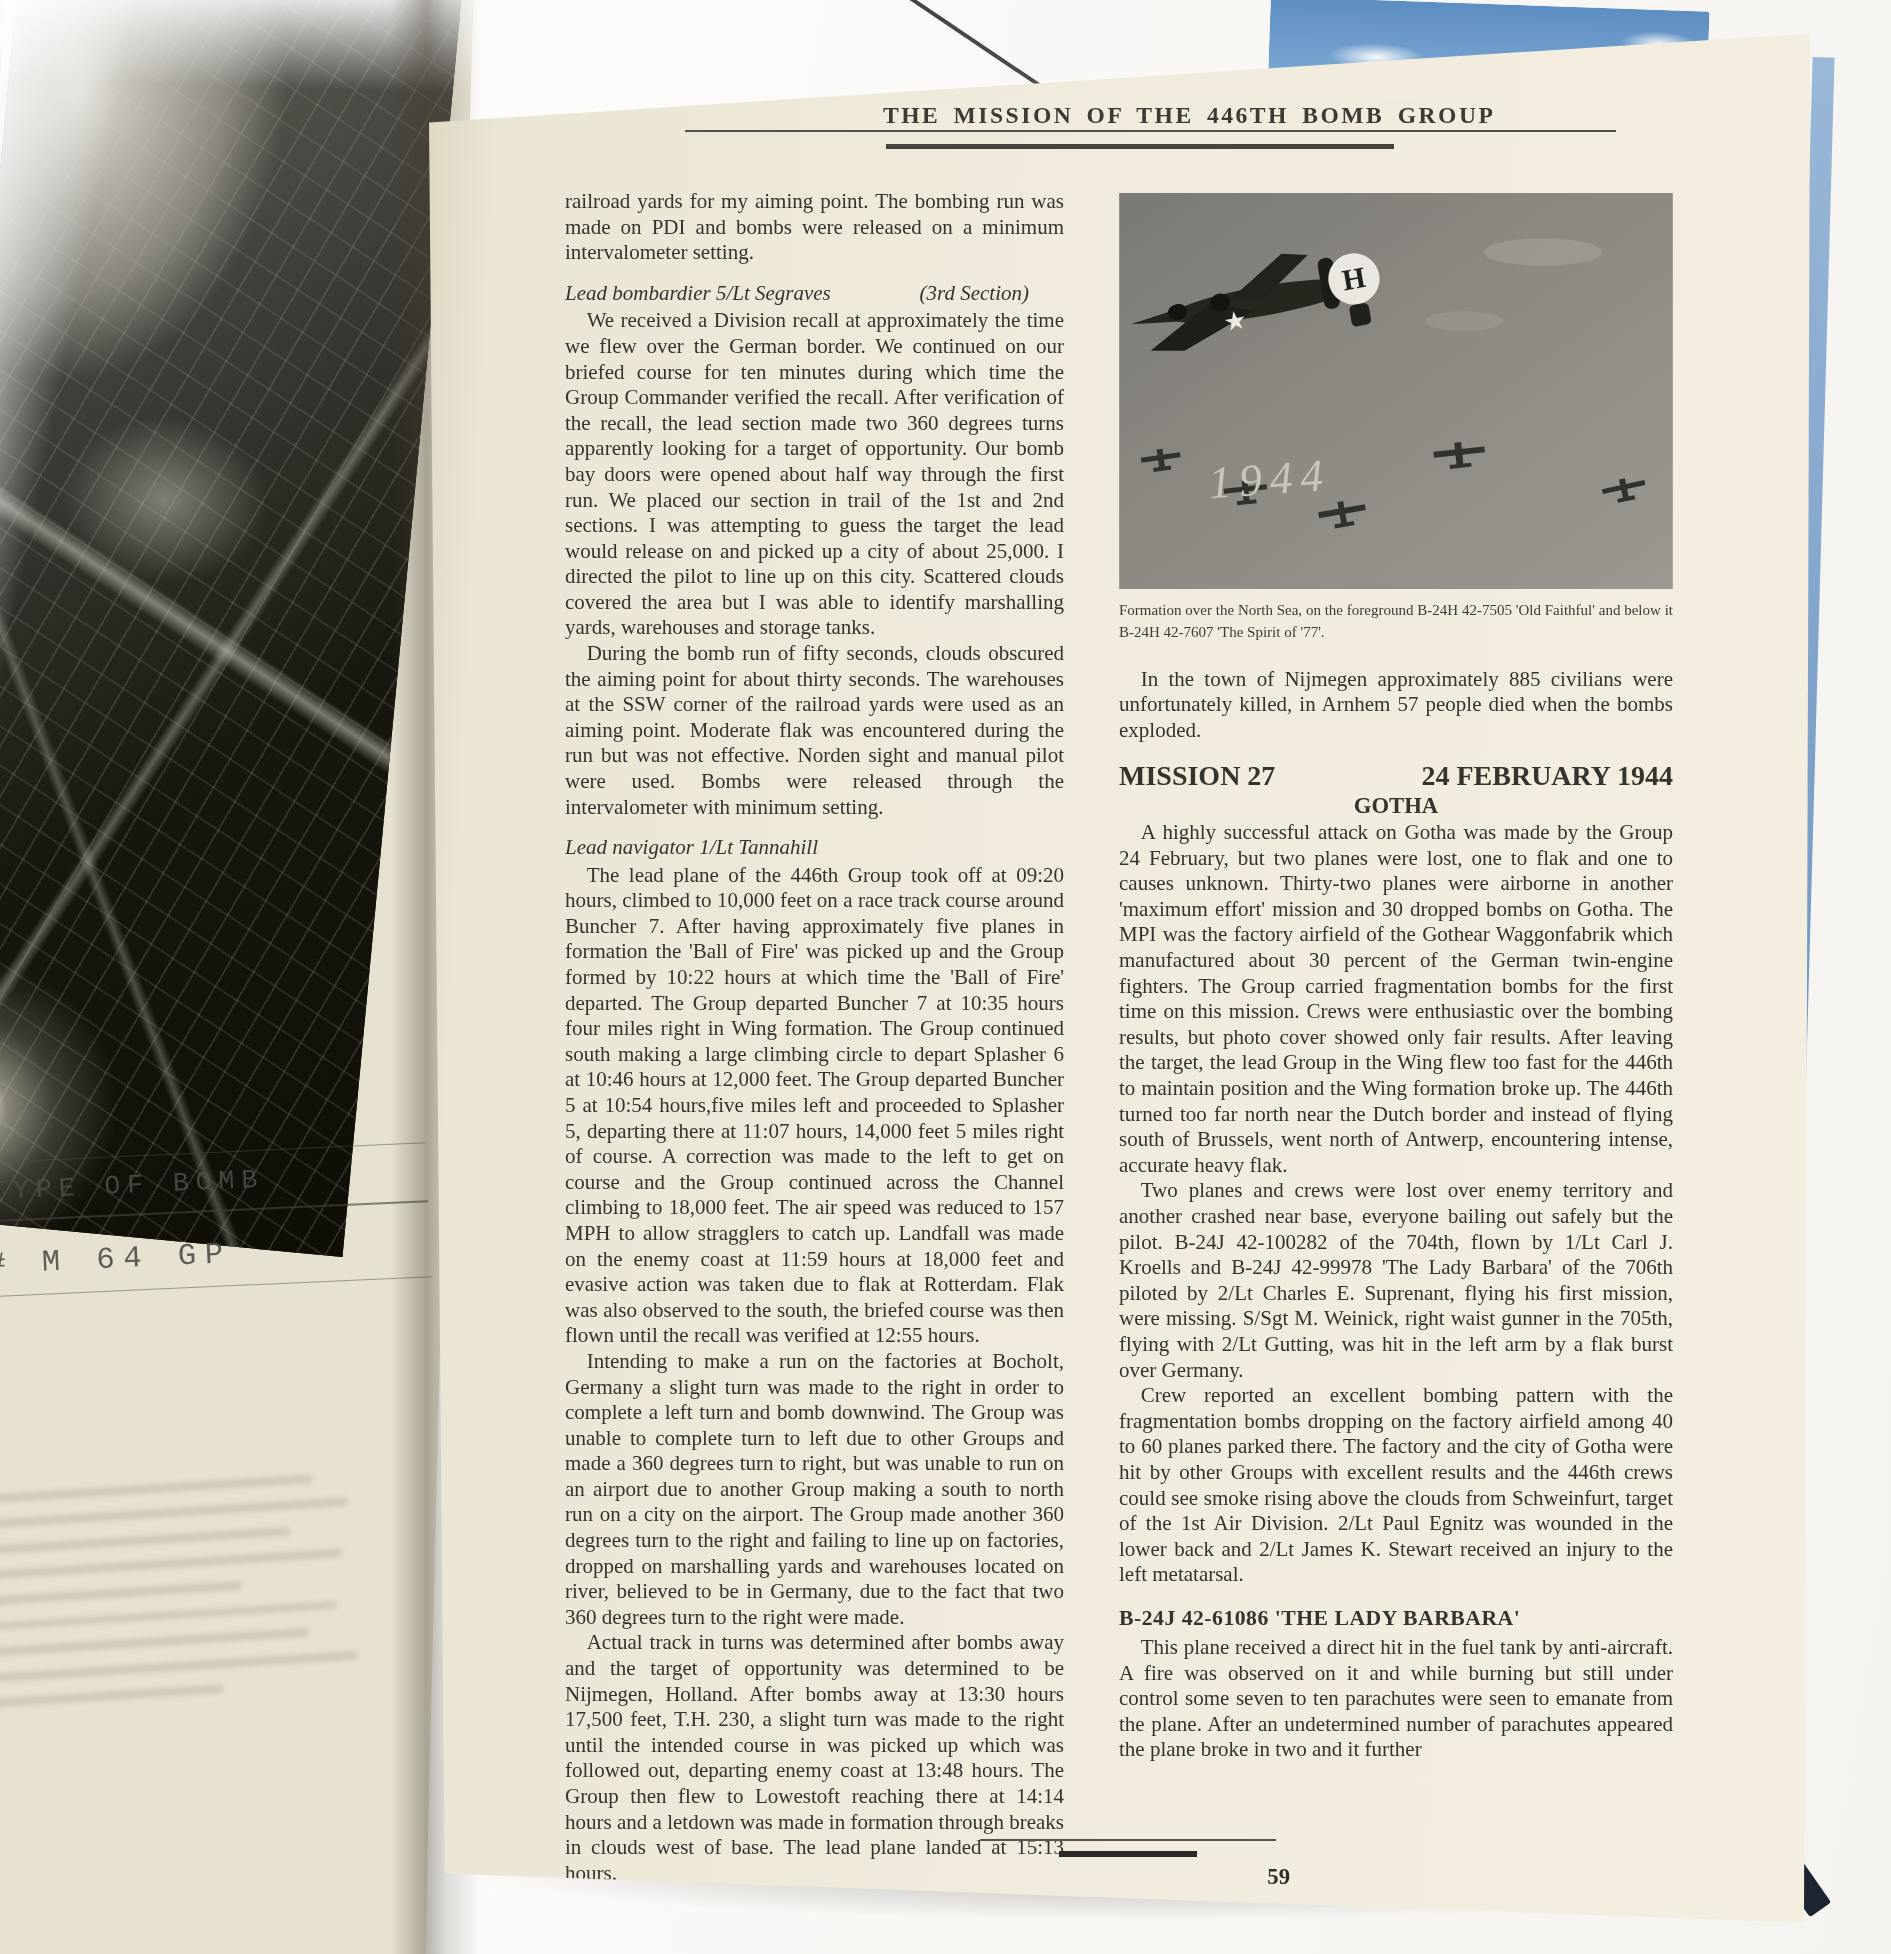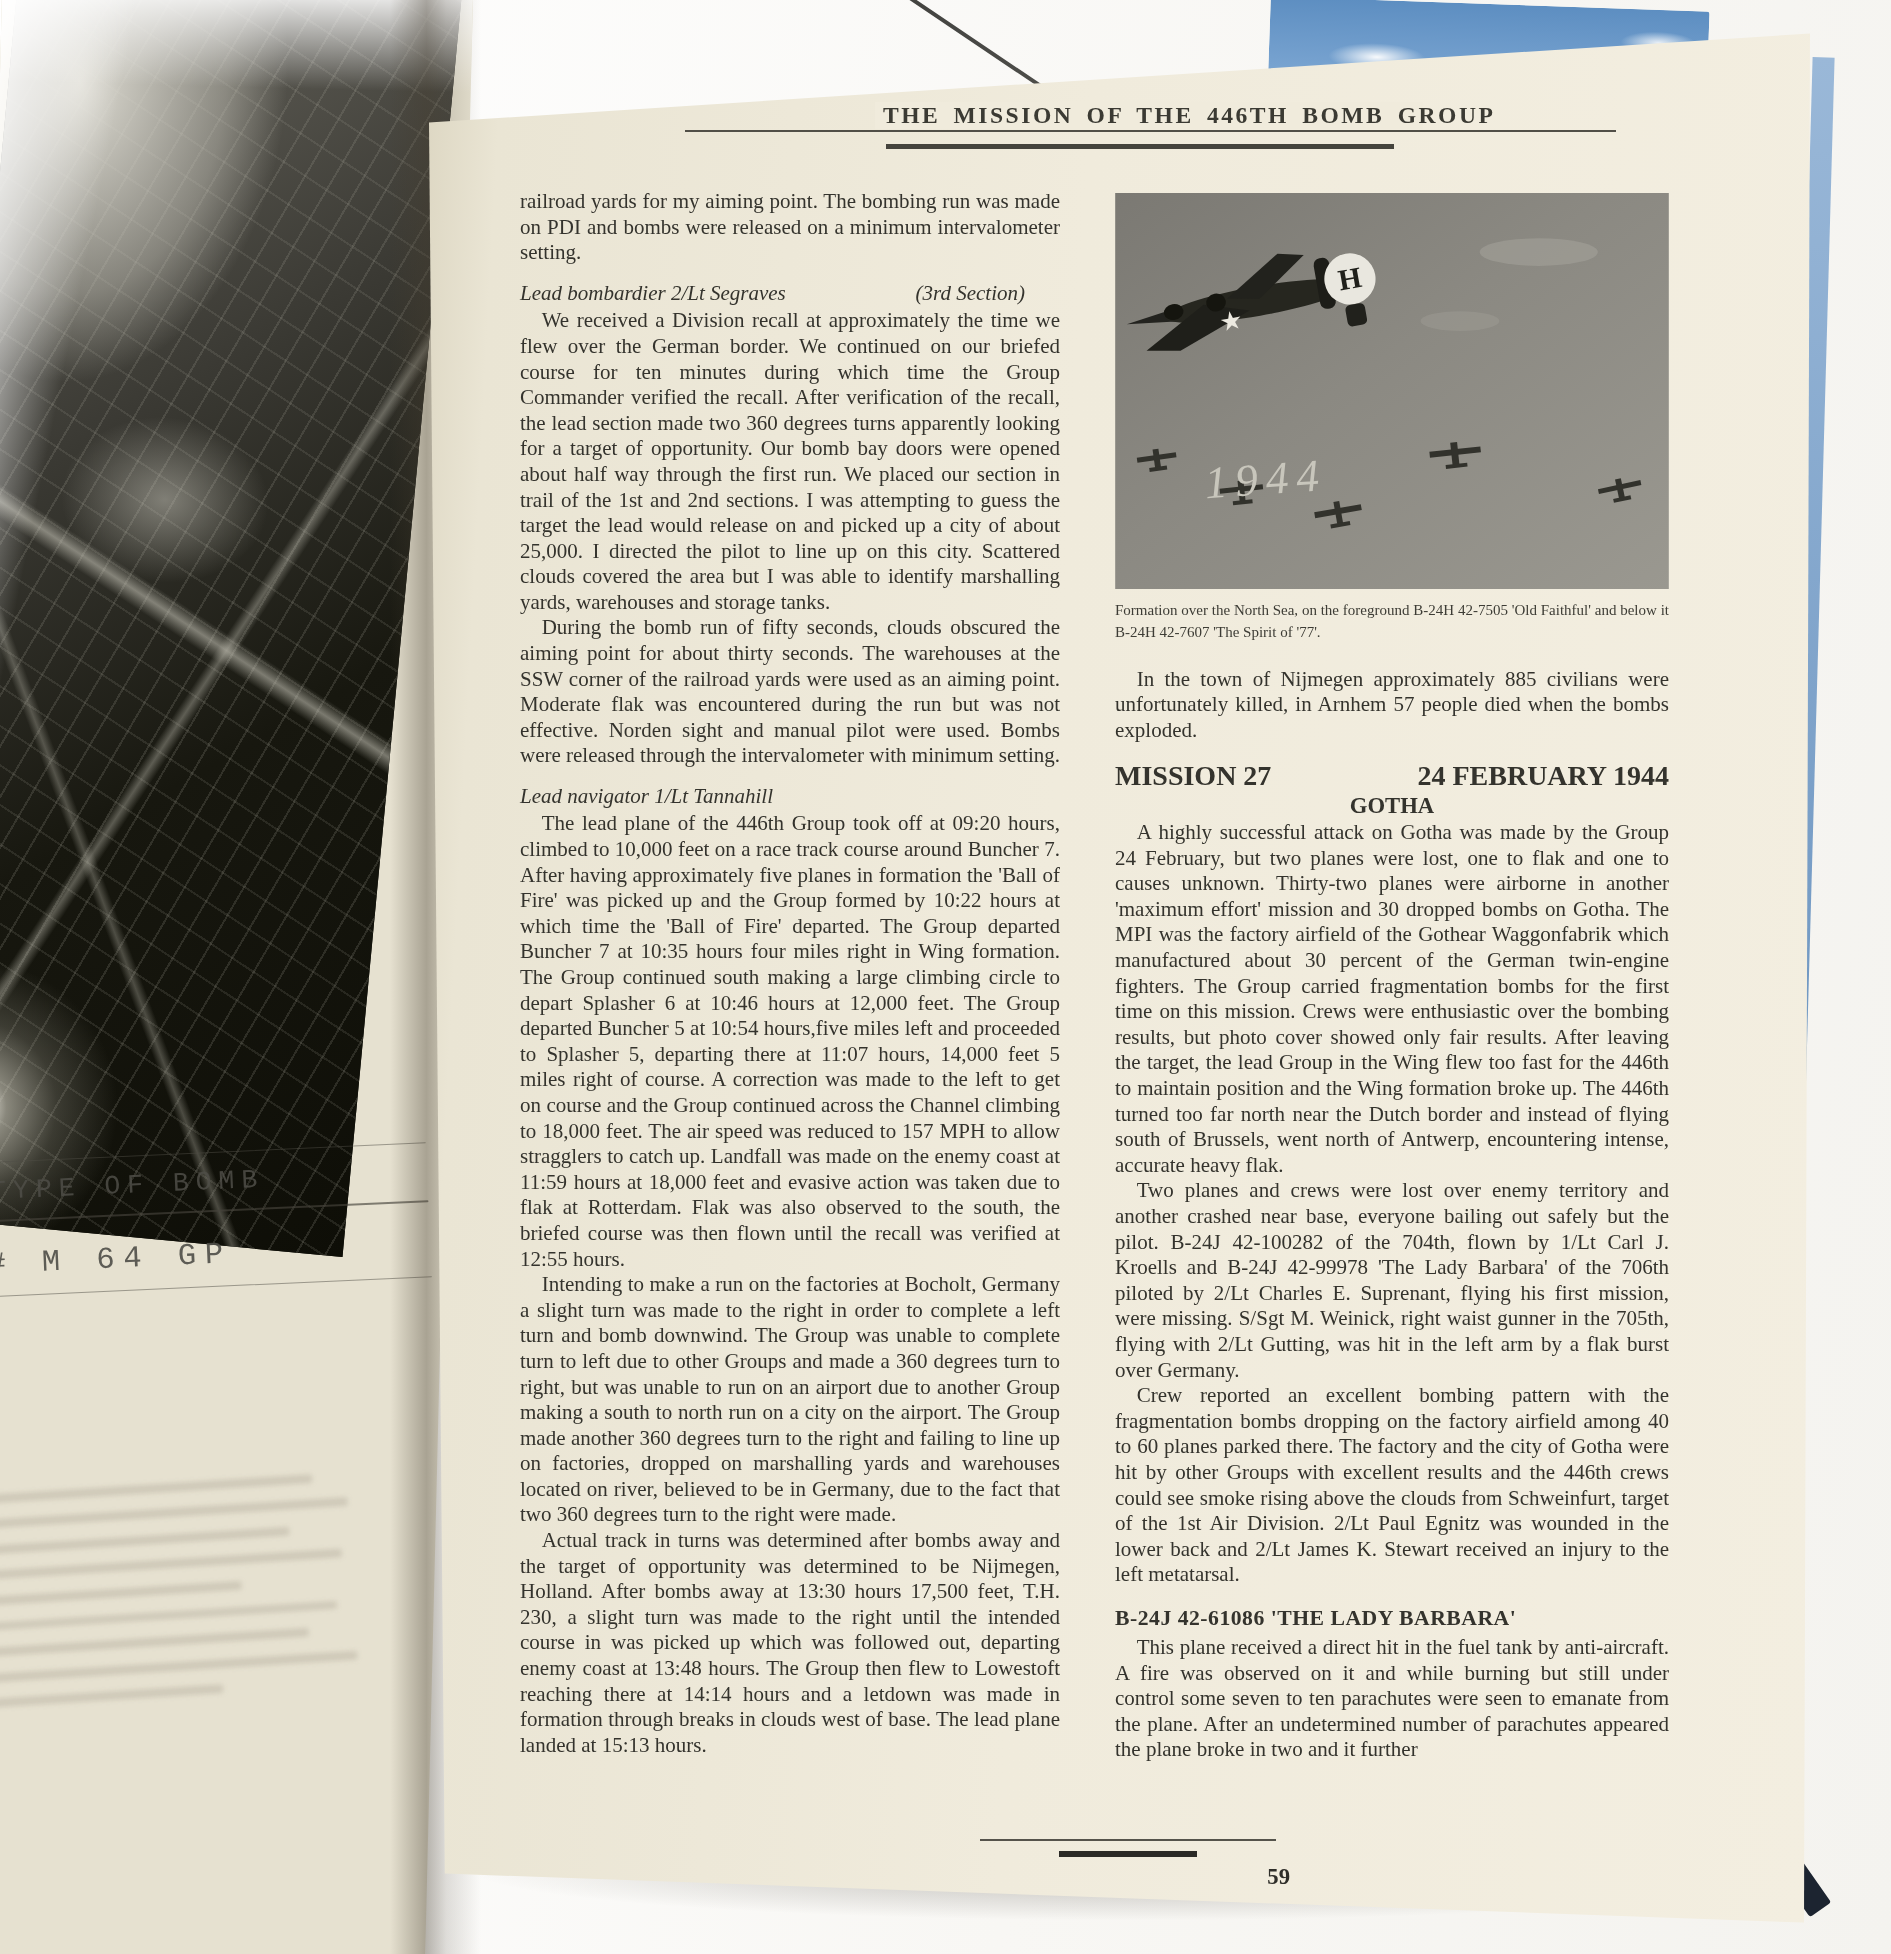--- a/index.html
+++ b/index.html
@@ -99,21 +99,21 @@
   .header-rule-thin{position:absolute;top:31.5px;left:165px;width:931px;height:2px;background:#514f47;}
   .page-title{
     position:absolute;top:3.9px;left:355px;width:532px;text-align:center;white-space:nowrap;
     font-size:23.6px;font-weight:bold;letter-spacing:2.5px;word-spacing:4.9px;color:#3b3a33;
     background:#f0ebdc;padding:0 7.9px;
   }
   .header-rule-thick{position:absolute;top:45px;left:366px;width:508px;height:5.9px;background:#45443d;}
 
   .columns{display:flex;gap:55px;margin-top:25.6px;}
   .col{font-size:21px;line-height:25.6px;text-align:justify;}
-  .col-left{width:540px;}
+  .col-left{width:540px;margin-left:45px;}
   .col-right{width:554px;}
   .para{text-indent:21.7px;margin:0;}
   .para.no-indent{text-indent:0;}
   .subhead{font-style:italic;margin-top:14.8px;margin-bottom:2px;display:flex;justify-content:space-between;padding-right:35px;}
 
   
   .photo-fig{width:554px;height:396px;margin:3.9px 0 9.9px 0;}
   .photo-fig svg{display:block;width:100%;height:100%;}
   .caption{font-size:15px;line-height:22px;color:#3d3c35;text-align:justify;margin-bottom:23.6px;}
 
@@ -168,21 +168,21 @@
         <div class="header-rule-thin"></div>
         <div class="page-title">THE MISSION OF THE 446TH BOMB GROUP</div>
         <div class="header-rule-thick"></div>
       </div>
 
       <div class="columns">
 
         <div class="col col-left">
           <p class="para no-indent">railroad yards for my aiming point. The bombing run was made on PDI and bombs were released on a minimum intervalometer setting.</p>
           <div class="subhead">
-            <span>Lead bombardier 2/Lt Segraves</span>
+            <span>Lead bombardier 5/Lt Segraves</span>
             <span>(3rd Section)</span>
           </div>
           <p class="para">We received a Division recall at approximately the time we flew over the German border. We continued on our briefed course for ten minutes during which time the Group Commander verified the recall. After verification of the recall, the lead section made two 360 degrees turns apparently looking for a target of opportunity. Our bomb bay doors were opened about half way through the first run. We placed our section in trail of the 1st and 2nd sections. I was attempting to guess the target the lead would release on and picked up a city of about 25,000. I directed the pilot to line up on this city. Scattered clouds covered the area but I was able to identify marshalling yards, warehouses and storage tanks.</p>
           <p class="para">During the bomb run of fifty seconds, clouds obscured the aiming point for about thirty seconds. The warehouses at the SSW corner of the railroad yards were used as an aiming point. Moderate flak was encountered during the run but was not effective. Norden sight and manual pilot were used. Bombs were released through the intervalometer with minimum setting.</p>
           <div class="subhead">
             <span>Lead navigator 1/Lt Tannahill</span>
           </div>
           <p class="para">The lead plane of the 446th Group took off at 09:20 hours, climbed to 10,000 feet on a race track course around Buncher 7. After having approximately five planes in formation the 'Ball of Fire' was picked up and the Group formed by 10:22 hours at which time the 'Ball of Fire' departed. The Group departed Buncher 7 at 10:35 hours four miles right in Wing formation. The Group continued south making a large climbing circle to depart Splasher 6 at 10:46 hours at 12,000 feet. The Group departed Buncher 5 at 10:54 hours,five miles left and proceeded to Splasher 5, departing there at 11:07 hours, 14,000 feet 5 miles right of course. A correction was made to the left to get on course and the Group continued across the Channel climbing to 18,000 feet. The air speed was reduced to 157 MPH to allow stragglers to catch up. Landfall was made on the enemy coast at 11:59 hours at 18,000 feet and evasive action was taken due to flak at Rotterdam. Flak was also observed to the south, the briefed course was then flown until the recall was verified at 12:55 hours.</p>
           <p class="para">Intending to make a run on the factories at Bocholt, Germany a slight turn was made to the right in order to complete a left turn and bomb downwind. The Group was unable to complete turn to left due to other Groups and made a 360 degrees turn to right, but was unable to run on an airport due to another Group making a south to north run on a city on the airport. The Group made another 360 degrees turn to the right and failing to line up on factories, dropped on marshalling yards and warehouses located on river, believed to be in Germany, due to the fact that two 360 degrees turn to the right were made.</p>
           <p class="para">Actual track in turns was determined after bombs away and the target of opportunity was determined to be Nijmegen, Holland. After bombs away at 13:30 hours 17,500 feet, T.H. 230, a slight turn was made to the right until the intended course in was picked up which was followed out, departing enemy coast at 13:48 hours. The Group then flew to Lowestoft reaching there at 14:14 hours and a letdown was made in formation through breaks in clouds west of base. The lead plane landed at 15:13 hours.</p>

